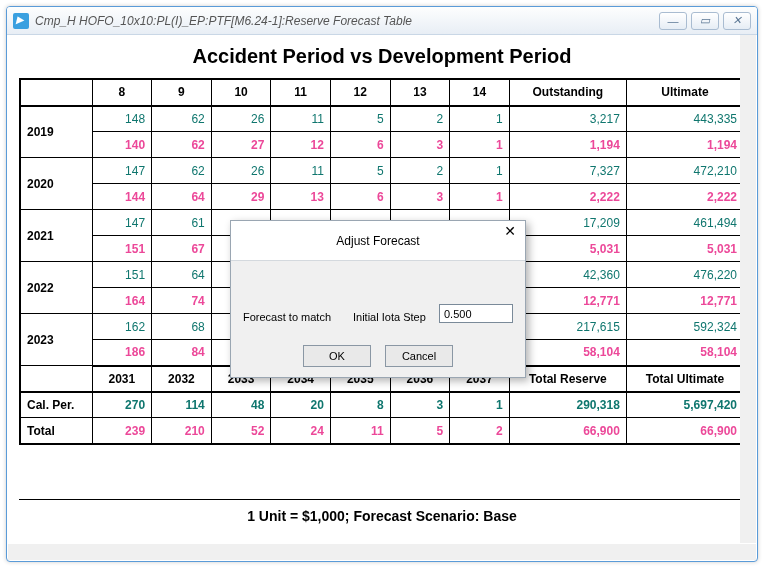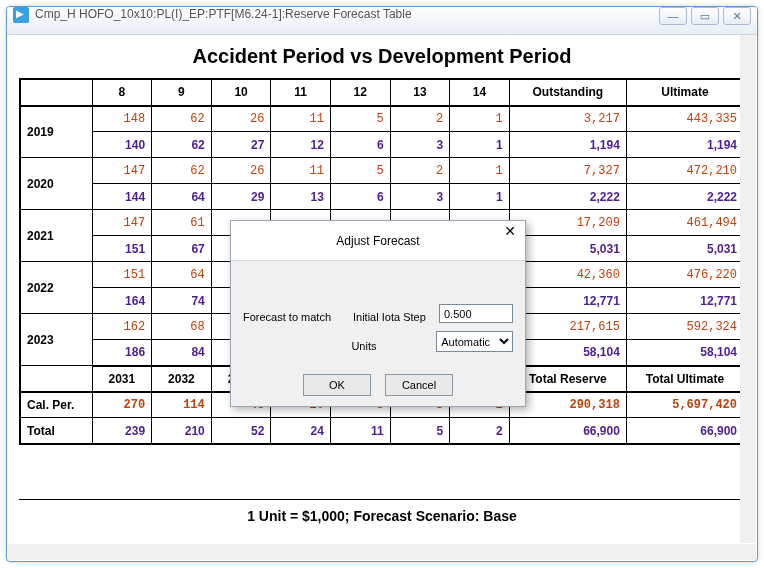--- a/index.html
+++ b/index.html
@@ -20,23 +20,24 @@
     border-radius: 4px;
     background: #fff;
     box-shadow: 0 0 4px rgba(0,0,0,0.2);
     overflow: hidden;
   }
   .titlebar {
     height: 28px;
     background: linear-gradient(#fdfefe,#e8eef5);
     border-bottom: 1px solid #c9d7e6;
     display: flex;
-    align-items: flex-start;
+    align-items: center;
     padding: 0 6px;
     position: relative;
+    font-style: italic;
   }
   .titlebar .app-icon {
     width: 16px; height: 16px;
     background: #3aa0e0;
     border-radius: 2px;
     margin-right: 6px;
     position: relative;
   }
   .titlebar .app-icon::after {
     content: "▶";
@@ -90,22 +91,22 @@
     padding: 5px 6px;
     text-align: right;
     height: 26px;
     background: #fff;
   }
   th { font-weight: bold; text-align: center; }
   td.rowhdr, th.rowhdr {
     text-align: left;
     font-weight: bold;
   }
-  tr.redrow td:not(.rowhdr) { color: #4c1d95; font-weight: bold; }
-  tr.blackrow td:not(.rowhdr) { color: #c2410c; font-family: Liberation Mono, monospace; }
+  tr.redrow td:not(.rowhdr) { color: #ec4899; font-weight: bold; }
+  tr.blackrow td:not(.rowhdr) { color: #0f766e; }
   tr.totrow td:not(.rowhdr) { font-weight: bold; }
   col.c-year { width: 66px; }
   col.c-num  { width: 55px; }
   col.c-out  { width: 108px; }
   col.c-ult  { width: 108px; }
   .footer {
     text-align: center;
     font-size: 14px;
     font-weight: bold;
     padding-top: 8px;
@@ -404,25 +405,18 @@
   <div class="dlg-title">
     <span>Adjust Forecast</span>
     <span class="dlg-close">✕</span>
   </div>
   <div class="dlg-body">
     <div class="dlg-row">
       <label class="dlg-col-left">Forecast to match</label>
       <label class="dlg-col-mid">Initial Iota Step</label>
       <input class="dlg-input" style="width: 74px; margin-top: 31px;" value="0.500">
     </div>
-    <div class="dlg-row">
-      <div class="dlg-col-left"></div>
-      <label class="dlg-col-mid">Units</label>
-      <select class="dlg-select">
-        <option>Automatic</option>
-      </select>
-    </div>
   </div>
   <div class="dlg-buttons">
     <button class="dlg-btn">OK</button>
     <button class="dlg-btn">Cancel</button>
   </div>
 </div>
 
 </body></html>

